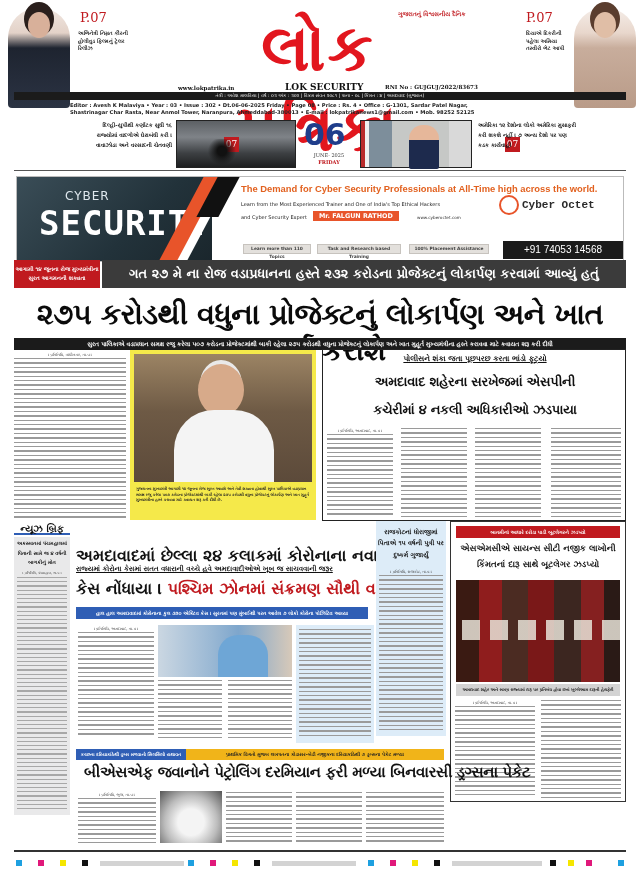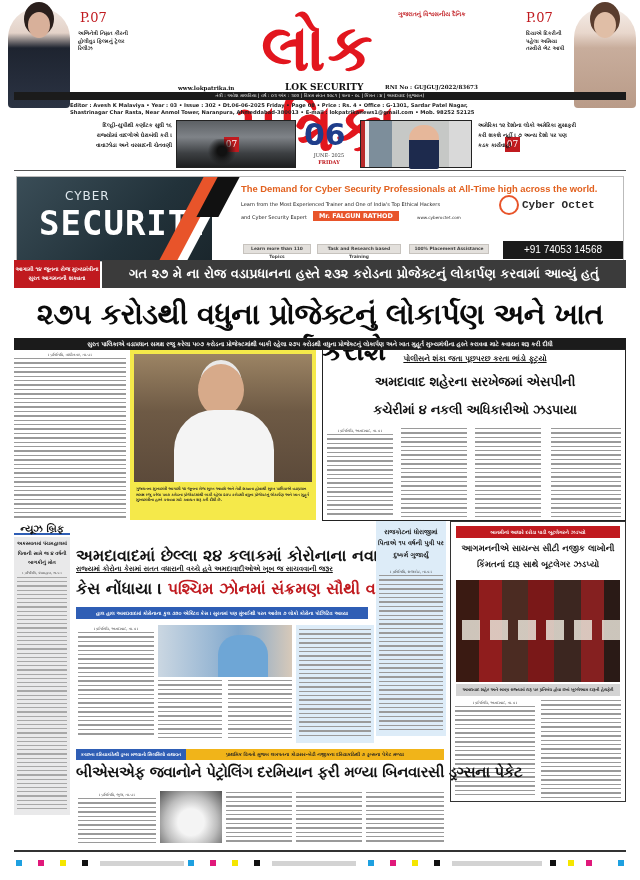--- a/index.html
+++ b/index.html
@@ -98,21 +98,21 @@
   .liquor-box { left: 450px; top: 521px; width: 176px; height: 281px; border: 1.5px solid #333; }
   .liquor-kicker { left: 5px; top: 4px; width: 164px; height: 12px; background: #c01a1f; color: #fff; font-size: 5px; line-height: 12px; text-align: center; font-weight: bold; }
   .liquor-head { left: 2px; top: 18px; width: 170px; text-align: center; font-size: 8.6px; line-height: 16px; font-weight: bold; }
   .liquor-photo { left: 5px; top: 58px; width: 164px; height: 102px; background: linear-gradient(90deg, #3a1a12 0 14%, #8f1d1d 14% 28%, #4b2b22 28% 44%, #7a1818 44% 60%, #3c2620 60% 76%, #852020 76% 90%, #2a1a16 90%); }
   .liquor-photo::after { content:""; position:absolute; left:0; top:40px; width:164px; height:20px; background: repeating-linear-gradient(90deg, transparent 0 6px, #e8e3d8 6px 24px, transparent 24px 28px); opacity: .85; }
   .liquor-cap { left: 5px; top: 162px; width: 164px; height: 12px; background: #d3d3d3; font-size: 4.2px; line-height: 12px; text-align: center; font-weight: bold; }
 
   
   .bsf-bar1 { left: 76px; top: 749px; width: 110px; height: 11px; background: #2f5eb5; color: #fff; font-size: 4.6px; line-height: 11px; text-align: center; font-weight: bold; }
   .bsf-bar2 { left: 186px; top: 749px; width: 258px; height: 11px; background: #f1b419; color: #222; font-size: 4.8px; line-height: 11px; text-align: center; font-weight: bold; }
-  .bsf-head { left: 76px; top: 760px; width: 370px; font-size: 15px; font-weight: bold; line-height: 24px; white-space: nowrap; letter-spacing: -0.4px; }
+  .bsf-head { left: 84px; top: 760px; width: 370px; font-size: 15px; font-weight: bold; line-height: 24px; white-space: nowrap; letter-spacing: -0.4px; }
   .bsf-photo { left: 160px; top: 791px; width: 62px; height: 52px; background: radial-gradient(ellipse at 50% 60%, #f4f4f4 0 30%, #bcbcbc 60%, #555 100%); }
 
   
   .reg { top: 860px; width: 6px; height: 6px; }
   .reg-gray { top: 861px; height: 5px; background: #d3d3d3; }
 </style>
 </head>
 <body>
 
 <div class="abs side-fig fig-left"></div>
@@ -219,21 +219,21 @@
 </div>
 
 <div class="abs rajkot">
   <div class="abs rajkot-head">રાજકોટનાં ધોરાજીમાં પિતાએ ૧૫ વર્ષની પુત્રી પર દુષ્કર્મ ગુજાર્યું</div>
   <div class="abs dateline-s" style="left:2px;top:48px;width:66px;">। પ્રતિનિધિ, રાજકોટ, તા.૫ ।</div>
   <div class="abs filler" style="left:3px;top:54px;width:64px;height:156px;"></div>
 </div>
 
 <div class="abs liquor-box">
   <div class="abs liquor-kicker">બાતમીનાં આધારે દરોડા પાડી બૂટલેગરને ઝડપ્યો</div>
-  <div class="abs liquor-head">આગમનનીએ સાયન્સ સીટી નજીક લાખોની કિંમતનાં દારૂ સાથે બૂટલેગર ઝડપ્યો</div>
+  <div class="abs liquor-head">એસએમસીએ સાયન્સ સીટી નજીક લાખોની કિંમતનાં દારૂ સાથે બૂટલેગર ઝડપ્યો</div>
   <div class="abs liquor-photo"></div>
   <div class="abs liquor-cap">અમદાવાદ શહેર અને સમગ્ર રાજ્યમાં દારૂ પર પ્રતિબંધ હોવા છતાં ખુલ્લેઆમ દારૂની હેરાફેરી</div>
   <div class="abs dateline-s" style="left:4px;top:178px;width:80px;">। પ્રતિનિધિ, અમદાવાદ, તા.૫ ।</div>
   <div class="abs filler" style="left:4px;top:184px;width:80px;height:92px;"></div>
   <div class="abs filler" style="left:90px;top:178px;width:80px;height:98px;"></div>
 </div>
 
 <div class="abs bsf-bar1">કચ્છના દરિયાકાંઠેથી ડ્રગ્સ મળવાનો સિલસિલો યથાવત</div>
 <div class="abs bsf-bar2">પ્રાથમિક વિગતો મુજબ લખપતના કોડાસર-બેડી નજીકના દરિયાકાંઠેથી ૭ ડ્રગ્સના પેકેટ મળ્યા</div>
 <div class="abs bsf-head">બીએસએફ જવાનોને પેટ્રોલિંગ દરમિયાન ફરી મળ્યા બિનવારસી ડ્રગ્સના પેકેટ</div>

